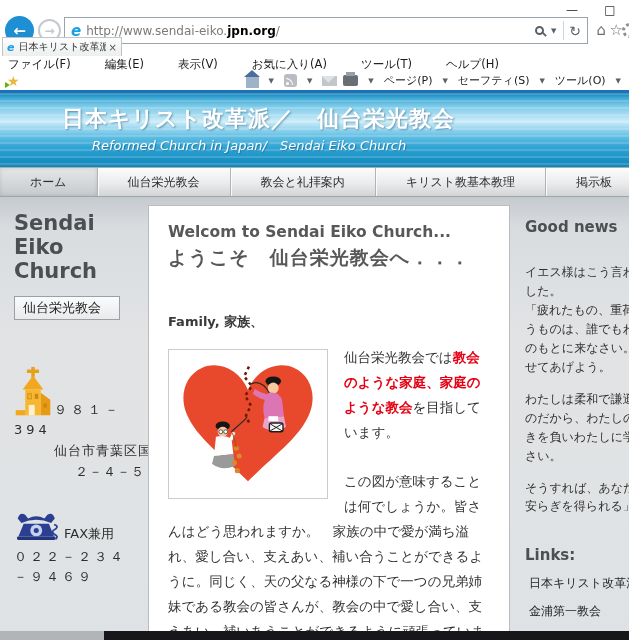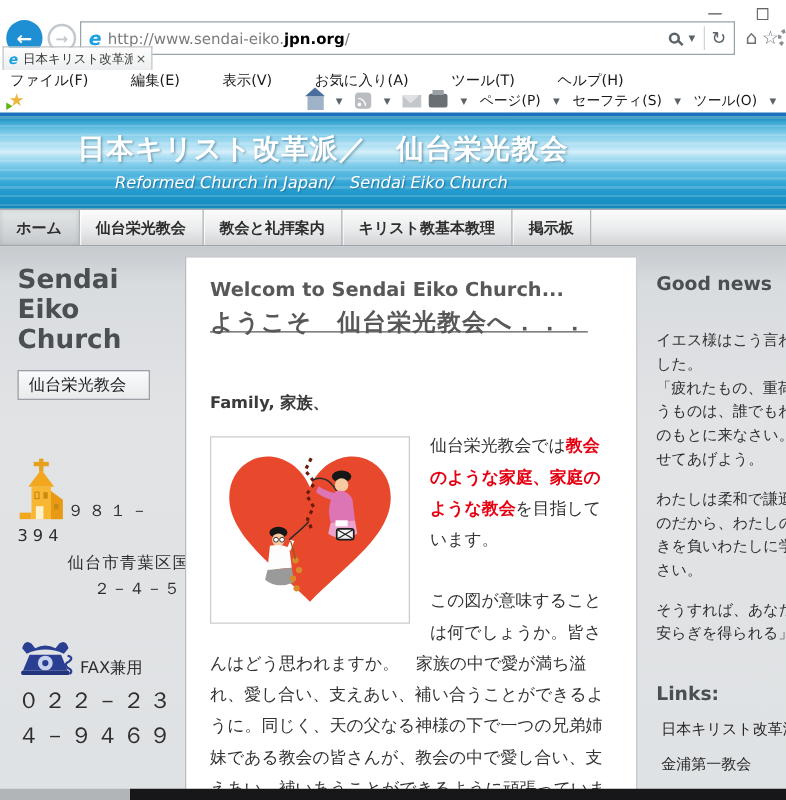--- a/index.html
+++ b/index.html
@@ -73,47 +73,47 @@
     color:#fff; padding:11px 0 0 62px; }
   .banner-title { font-size:22px; font-weight:bold; letter-spacing:1px;
     text-shadow:1px 1px 2px rgba(0,60,90,.45); }
   .banner-sub { font-size:13px; font-style:italic; margin:3px 0 0 30px;
     text-shadow:1px 1px 1px rgba(0,60,90,.4); }
 
   
   .site-nav { position:absolute; top:167px; left:0; width:629px; height:30px; display:flex;
     background:linear-gradient(180deg,#fcfcfc,#eaebec 55%,#d2d4d6); border-top:1px solid #a8adb1;
     border-bottom:1px solid #9fa4a8; }
-  .nav-item { padding:0 13px; line-height:28px; font-size:12px; font-weight:bold; color:#2e2e2e;
+  .nav-item { padding:0 30px; line-height:28px; font-size:12px; font-weight:normal; color:#2e2e2e;
     border-right:1px solid #b0b4b7; box-shadow:inset 1px 0 0 rgba(255,255,255,.8); white-space:nowrap;text-align:center; }
   .nav-item.active { background:linear-gradient(180deg,#e4e7e8,#c6cacd); box-shadow:inset 0 0 4px rgba(0,0,0,.12); }
 
   
   .content { position:absolute; top:197px; left:0; width:629px; height:443px; display:flex;
     background:linear-gradient(180deg,#c5cace 0,#d9dcdf 30px,#e1e3e5 140px,#dfe2e4 100%); }
   .sidebar-left { width:146px; padding:14px 10px 0 14px; flex:none; }
   .sb-title { font-size:21px; font-weight:bold; color:#4b4f52; line-height:1.15; }
   .course-btn { margin-top:13px; width:106px; padding:2px 8px; font-size:13px; color:#222;
     border:1px solid #9aa0a6; background:linear-gradient(180deg,#fafbfc,#e8eaec); }
   .church-block { margin-top:46px; width:122px; }
   .church-svg { float:left; width:38px; height:52px; margin-right:2px; }
   .postal { font-size:13px; color:#2e2e2e; letter-spacing:4px; padding-top:34px; line-height:1.5; }
   .address { font-size:13px; color:#2e2e2e; width:122px; text-align:center; line-height:1.55;
     margin-top:2px; letter-spacing:1px;margin-left:35px; }
   .phone-block { margin-top:26px; width:126px; }
   .phone-svg { float:left; width:46px; height:36px; margin-right:4px; }
   .fax-label { font-size:13px; color:#2e2e2e; padding-top:17px; }
-  .phone-number { clear:both; font-size:18px; color:#2e2e2e; letter-spacing:3px; line-height:1.55;
+  .phone-number { clear:both; font-size:13px; color:#2e2e2e; letter-spacing:3px; line-height:1.55;
     margin-top:4px; }
 
   .main-col { width:366px; flex:none; padding-top:8px; }
   .main-box { background:#fff; border:1px solid #b9bdc1; margin:0 2px; height:100%;
     padding:17px 19px 0 19px; overflow:hidden; }
   .h-en { font-size:15.5px; font-weight:bold; color:#585858; }
-  .h-jp { font-size:19px; font-weight:bold; color:#585858; margin-top:4px; letter-spacing:1px;text-decoration:underline; }
+  .h-jp { font-size:19px; font-weight:bold; color:#585858; margin-top:4px; letter-spacing:1px; }
   .family { font-size:13px; font-weight:bold; color:#3a3a3a; margin-top:42px; }
   .flow { margin-top:14px; font-size:13.5px; color:#333; line-height:1.85; }
   .heart-fig { float:left; width:160px; height:150px; border:1px solid #cbcbcb; background:#fff;
     padding:5px; margin:4px 16px 6px 0; }
   .heart-fig svg { width:100%; height:100%; }
   .red-em { color:#e60012; font-weight:bold; }
   .para2 { margin-top:24px; }
 
   .sidebar-right { width:155px; flex:none; padding:21px 0 0 13px; }
   .gn-title { font-size:15px; font-weight:bold; color:#4b4f52; }

